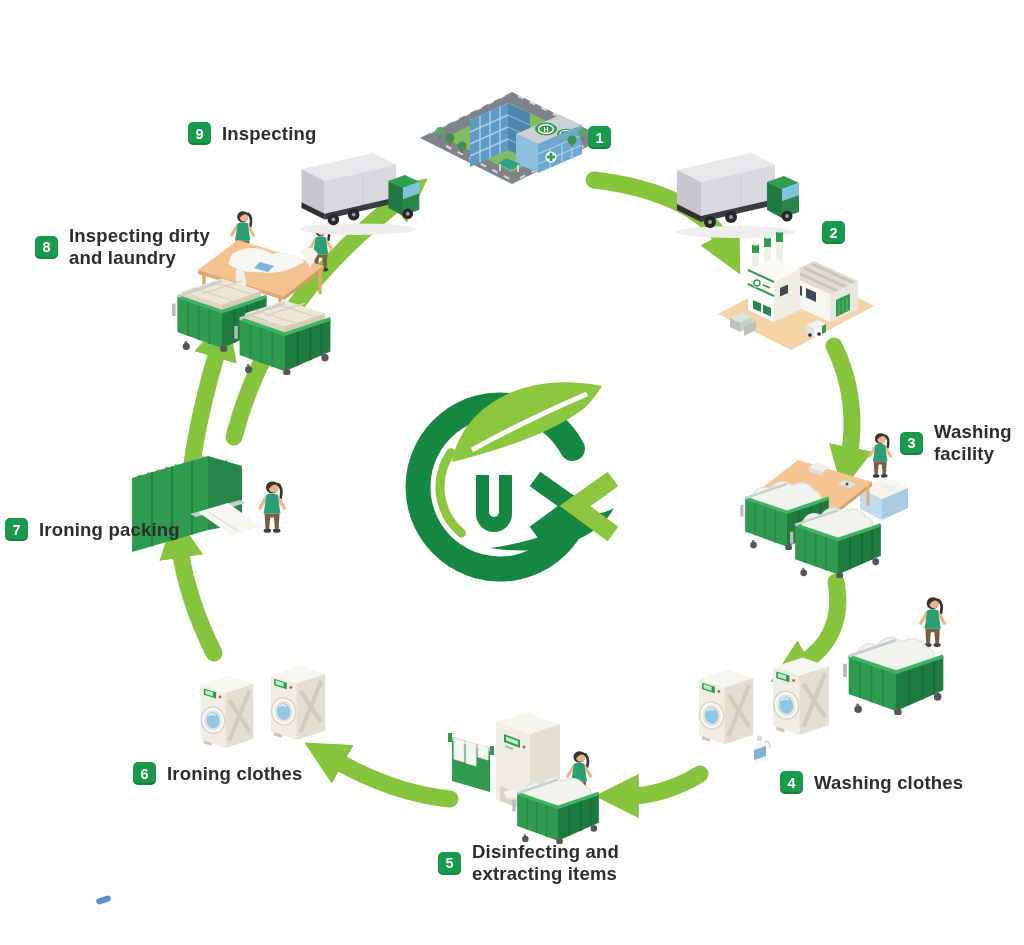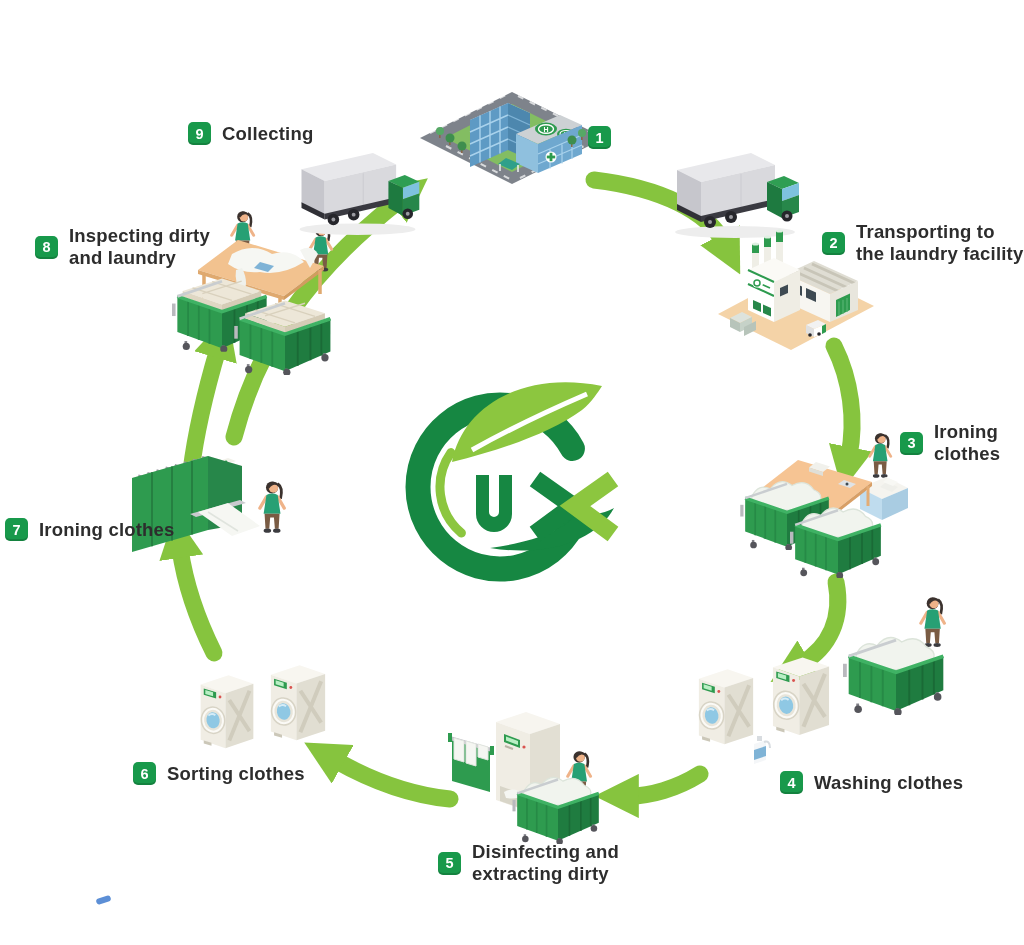--- a/index.html
+++ b/index.html
@@ -328,68 +328,64 @@
 
 <svg class="illus" style="left:288px;top:146px" width="140" height="92" viewBox="0 0 145 95">
   <use href="#truck" width="145" height="95"></use>
 </svg>
 
 <div class="step" style="left:588px;top:126px">
   <span class="badge">1</span>
 </div>
 <div class="step" style="left:822px;top:221px">
   <span class="badge">2</span>
-  <span class="lines">
-      <span>Transporting to</span>
-      <span>the laundry facility</span>
-    </span>
 </div>
 <div class="step" style="left:900px;top:421px">
   <span class="badge">3</span>
   <span class="lines">
-      <span>Ironing</span>
-      <span>clothes</span>
+      <span>Washing</span>
+      <span>facility</span>
     </span>
 </div>
 <div class="step" style="left:780px;top:771px">
   <span class="badge">4</span>
   <span class="lines">
       <span>Washing clothes</span>
       <span></span>
     </span>
 </div>
 <div class="step" style="left:438px;top:841px">
   <span class="badge">5</span>
   <span class="lines">
       <span>Disinfecting and</span>
-      <span>extracting dirty</span>
+      <span>extracting items</span>
     </span>
 </div>
 <div class="step" style="left:133px;top:762px">
   <span class="badge">6</span>
   <span class="lines">
-      <span>Sorting clothes</span>
+      <span>Ironing clothes</span>
       <span></span>
     </span>
 </div>
 <div class="step" style="left:5px;top:518px">
   <span class="badge">7</span>
   <span class="lines">
-      <span>Ironing clothes</span>
+      <span>Ironing packing</span>
       <span></span>
     </span>
 </div>
 <div class="step" style="left:35px;top:225px">
   <span class="badge">8</span>
   <span class="lines">
       <span>Inspecting dirty</span>
       <span>and laundry</span>
     </span>
 </div>
 <div class="step" style="left:188px;top:122px">
   <span class="badge">9</span>
   <span class="lines">
-      <span>Collecting</span>
+      <span>Inspecting</span>
       <span></span>
     </span>
 </div>
 
 <div class="blue-mark"></div>
 
 </body></html>

